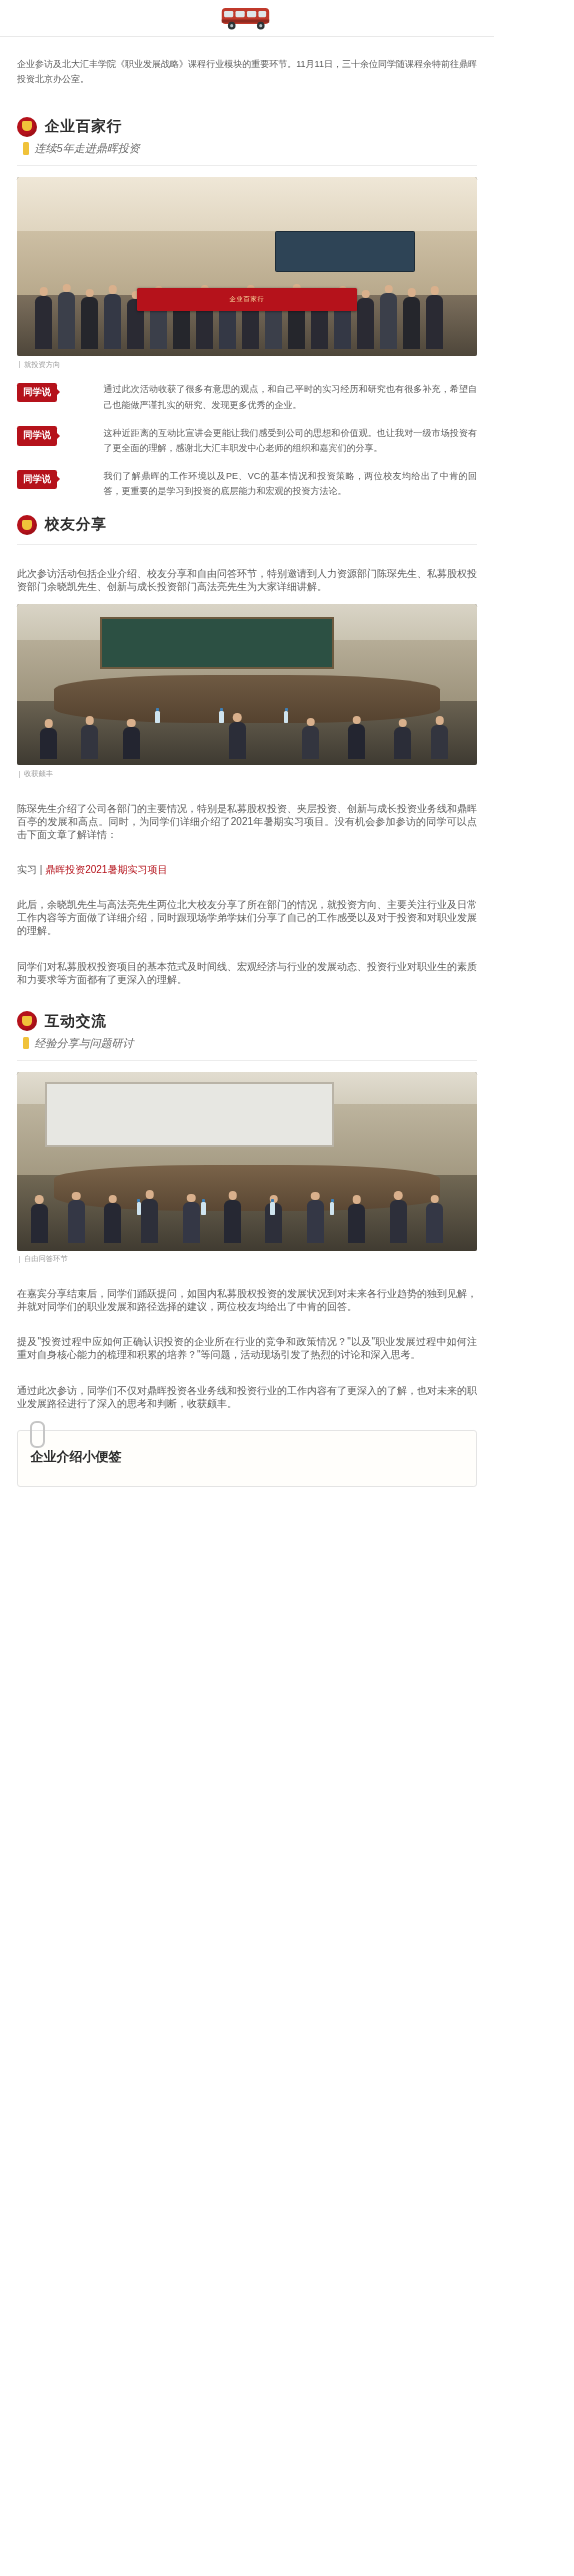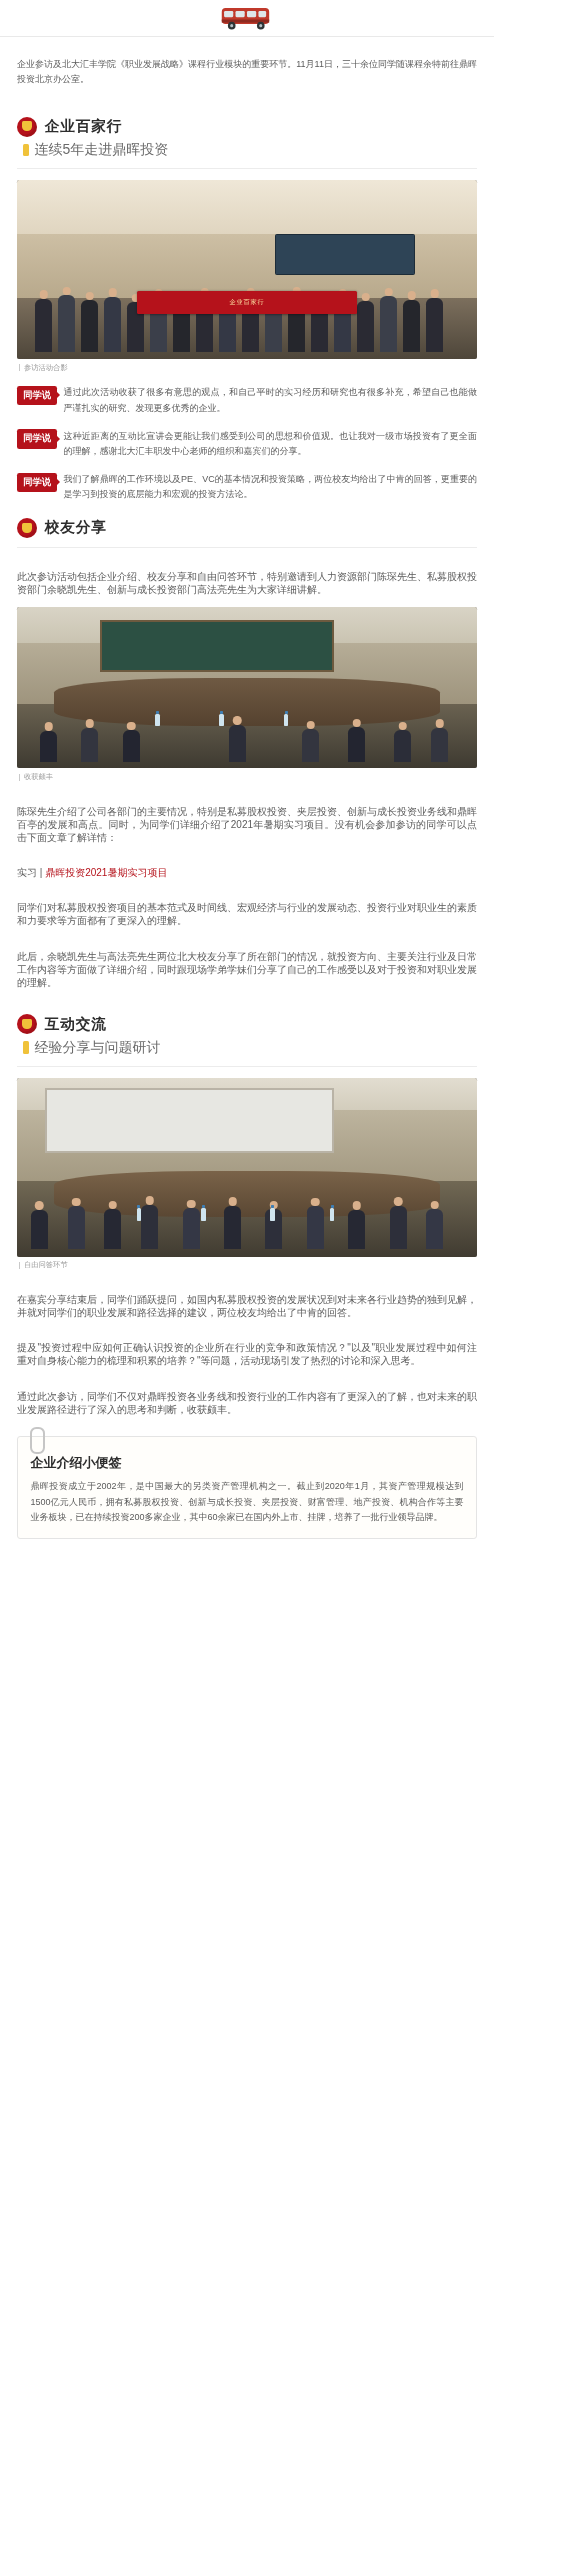--- a/index.html
+++ b/index.html
@@ -85,22 +85,23 @@
   }
   .sub-pill-bar {
     width: 6.2px;
     height: 12.4px;
     background: #f0c23a;
     border-radius: 1.5px;
     margin-right: 5.4px;
     flex: 0 0 auto;
   }
   .sub-pill-text {
-    font-size: 14px;
+    font-size: 11px;
     color: #6a6a6a;
+    font-style: italic;
   }
   .rule {
     height: 0.8px;
     background: #ececec;
     margin: 9.3px 17px 0 17px;
   }
 
   
   .photo-wrap {
     margin: 10.8px 17px 0 17px;
@@ -186,20 +187,21 @@
   .bottle::after {
     content: ""; position: absolute; left: 0.8px; top: -3.1px; width: 3.1px; height: 3.1px;
     background: #3f7fb5; border-radius: 0.8px;
   }
 
   
   .quote-block {
     display: flex;
     align-items: flex-start;
     padding: 12.4px 17px 0 17px;
+    gap: 40px;
   }
   .quote-tag {
     flex: 0 0 auto;
     background: #b5121b;
     color: #ffffff;
     font-size: 9.3px;
     font-weight: bold;
     padding: 3.1px 6.2px;
     border-radius: 2.3px;
     margin-right: 6.2px;
@@ -321,21 +323,21 @@
         <div class="person" style="left:69%;height:63%;background:#343845"></div>
         <div class="person" style="left:74%;height:59%;background:#2a2a33"></div>
         <div class="person" style="left:79%;height:65%;background:#3b3f4a"></div>
         <div class="person" style="left:84%;height:61%;background:#25262c"></div>
         <div class="person" style="left:89%;height:63%;background:#2a2a33"></div>
       </div>
       <div class="ph-banner">企业百家行</div>
     </div>
     <div class="caption">
       <span class="caption-bar"></span>
-      <span>参访活动合影</span>
+      <span>就投资方向</span>
     </div>
   </div>
 
   <div class="quote-block">
     <span class="quote-tag">同学说</span>
     <span class="quote-text">通过此次活动收获了很多有意思的观点，和自己平时的实习经历和研究也有很多补充，希望自己也能做严谨扎实的研究、发现更多优秀的企业。</span>
   </div>
   <div class="quote-block">
     <span class="quote-tag">同学说</span>
     <span class="quote-text">这种近距离的互动比宣讲会更能让我们感受到公司的思想和价值观。也让我对一级市场投资有了更全面的理解，感谢北大汇丰职发中心老师的组织和嘉宾们的分享。</span>
@@ -380,22 +382,22 @@
     </div>
   </div>
 
   <p class="body-p">陈琛先生介绍了公司各部门的主要情况，特别是私募股权投资、夹层投资、创新与成长投资业务线和鼎晖百亭的发展和高点。同时，为同学们详细介绍了2021年暑期实习项目。没有机会参加参访的同学可以点击下面文章了解详情：</p>
 
   <p class="body-p">
     <span>实习 |</span>
     <span class="hl">鼎晖投资2021暑期实习项目</span>
   </p>
 
+  <p class="body-p">此后，余晓凯先生与高法亮先生两位北大校友分享了所在部门的情况，就投资方向、主要关注行业及日常工作内容等方面做了详细介绍，同时跟现场学弟学妹们分享了自己的工作感受以及对于投资和对职业发展的理解。</p>
   <p class="body-p">同学们对私募股权投资项目的基本范式及时间线、宏观经济与行业的发展动态、投资行业对职业生的素质和力要求等方面都有了更深入的理解。</p>
-  <p class="body-p">此后，余晓凯先生与高法亮先生两位北大校友分享了所在部门的情况，就投资方向、主要关注行业及日常工作内容等方面做了详细介绍，同时跟现场学弟学妹们分享了自己的工作感受以及对于投资和对职业发展的理解。</p>
 
   <div class="section-head">
     <span class="head-dot"></span>
     <span class="head-title">互动交流</span>
   </div>
   <div class="sub-pill-row">
     <span class="sub-pill-bar"></span>
     <span class="sub-pill-text">经验分享与问题研讨</span>
   </div>
   <div class="rule"></div>
@@ -431,17 +433,16 @@
     </div>
   </div>
 
   <p class="body-p">在嘉宾分享结束后，同学们踊跃提问，如国内私募股权投资的发展状况到对未来各行业趋势的独到见解，并就对同学们的职业发展和路径选择的建议，两位校友均给出了中肯的回答。</p>
   <p class="body-p">提及"投资过程中应如何正确认识投资的企业所在行业的竞争和政策情况？"以及"职业发展过程中如何注重对自身核心能力的梳理和积累的培养？"等问题，活动现场引发了热烈的讨论和深入思考。</p>
   <p class="body-p">通过此次参访，同学们不仅对鼎晖投资各业务线和投资行业的工作内容有了更深入的了解，也对未来的职业发展路径进行了深入的思考和判断，收获颇丰。</p>
 
   <div class="memo">
     <span class="clip"></span>
     <div class="memo-title">企业介绍小便签</div>
-    <div class="memo-text">鼎晖投资成立于2002年，是中国最大的另类资产管理机构之一。截止到2020年1月，其资产管理规模达到1500亿元人民币，拥有私募股权投资、创新与成长投资、夹层投资、财富管理、地产投资、机构合作等主要业务板块，已在持续投资200多家企业，其中60余家已在国内外上市、挂牌，培养了一批行业领导品牌。</div>
   </div>
 
 </div>
 
 
 </body></html>

